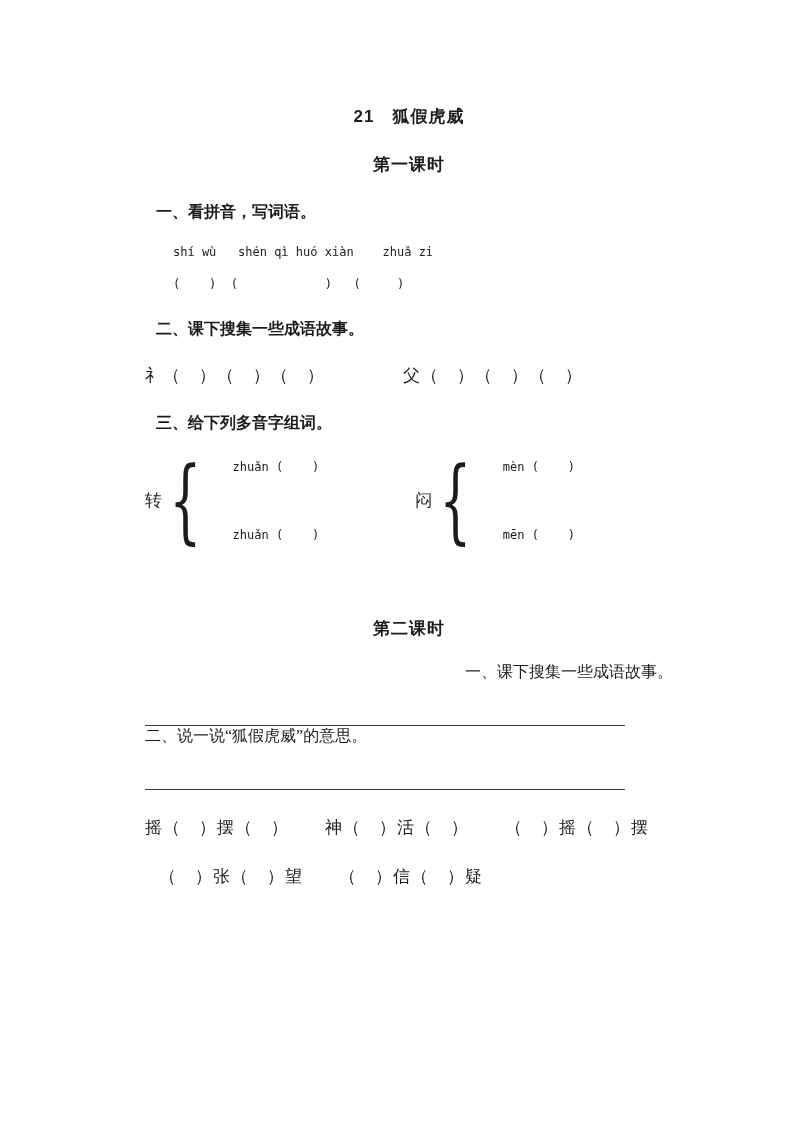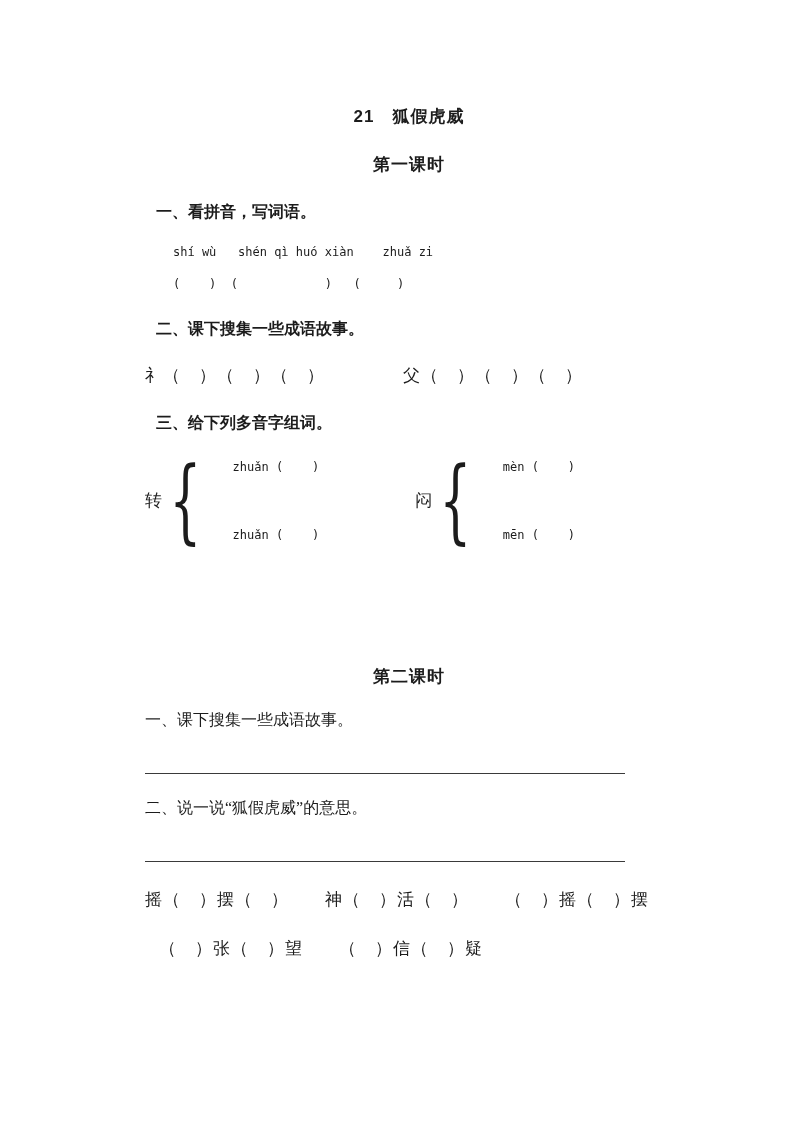--- a/index.html
+++ b/index.html
@@ -22,33 +22,33 @@
     letter-spacing: 1px;
   }
   .session-heading {
     margin-top: 25px;
     font-family: "Liberation Sans", sans-serif;
     font-weight: bold;
     font-size: 17px;
     text-align: center;
     letter-spacing: 1px;
   }
-  .session-heading.s2 { margin-top: 118px; }
+  .session-heading.s2 { margin-top: 70px; }
   .q-title {
     margin-top: 26px;
     font-size: 16px;
     line-height: 1.2;
   }
   .q-title.bold {
     font-family: "Liberation Sans", sans-serif;
     font-weight: bold;
     margin-left: 11px;
   }
-  .q-title.tight { margin-top: 24px; }
-  .q-title.after-head { margin-top: 22px; }
+  .q-title.tight { margin-top: 0; }
+  .q-title.after-head { margin-top: 22px; text-align: right; }
   .mono-line {
     font-family: "DejaVu Sans Mono", monospace;
     font-size: 12px;
     white-space: pre;
     line-height: 18px;
     margin-left: 20px;
   }
   .pinyin { margin-top: 22px; padding-left: 8px; }
   .blanks { margin-top: 14px; padding-left: 8px; }
   .radicals {

